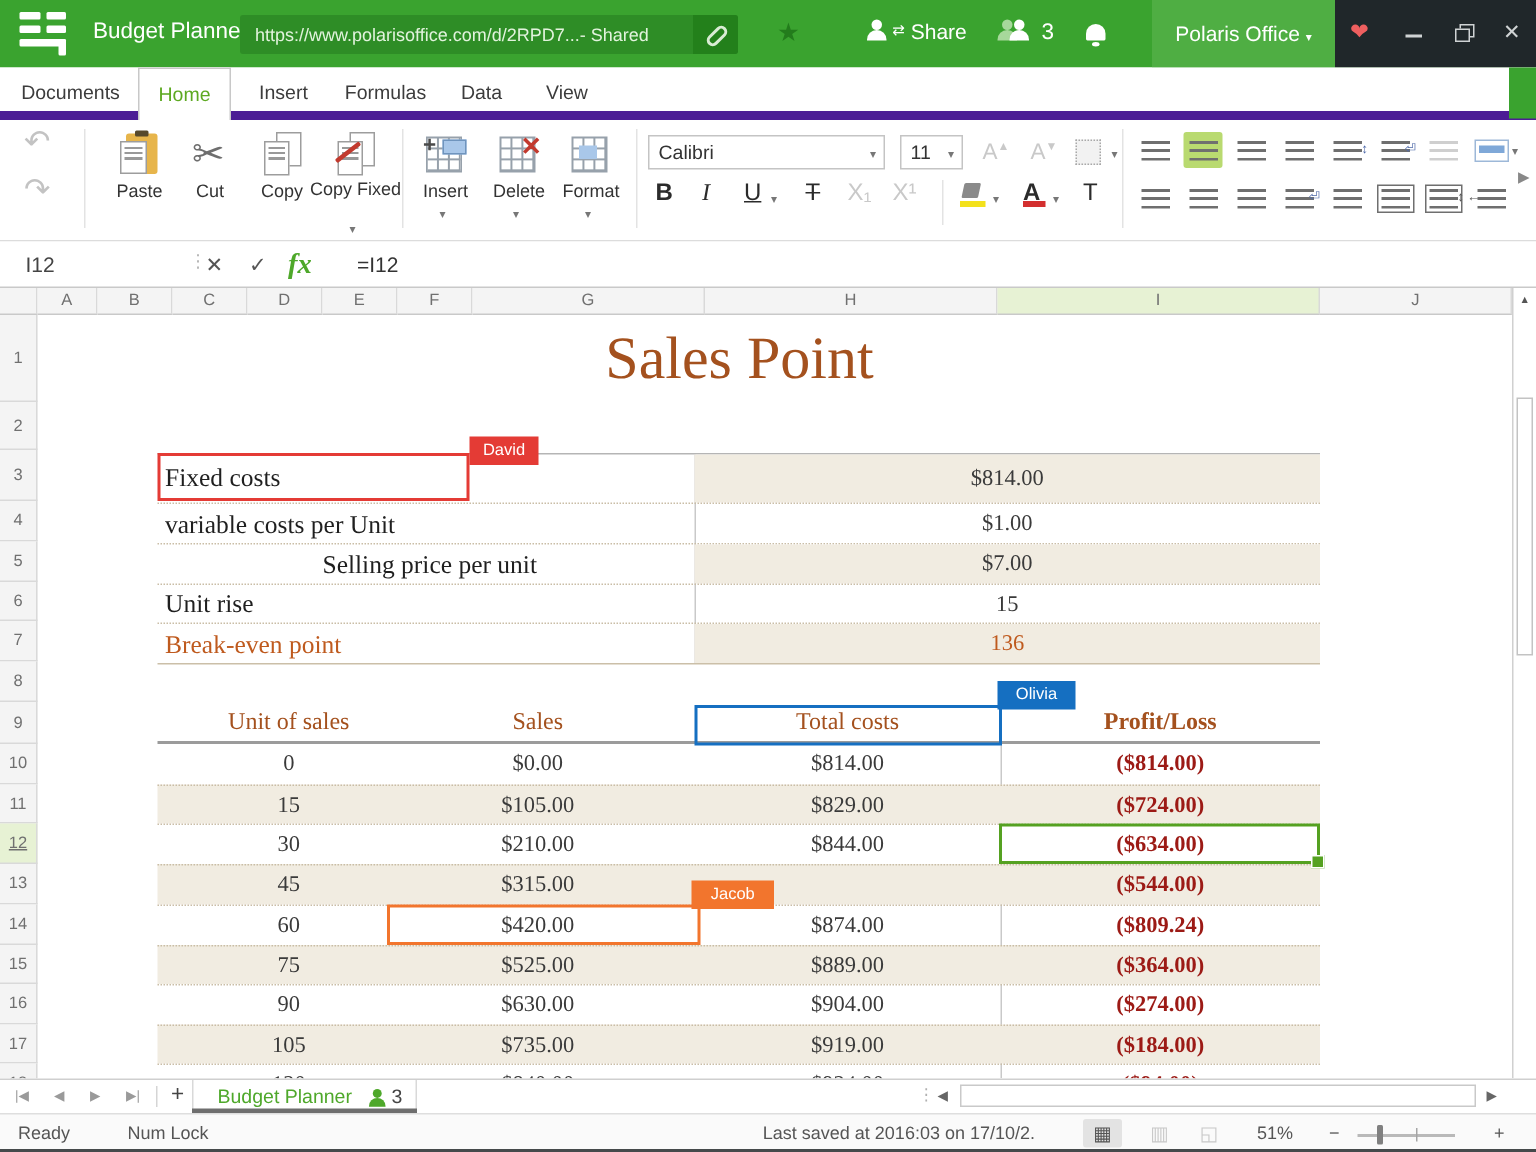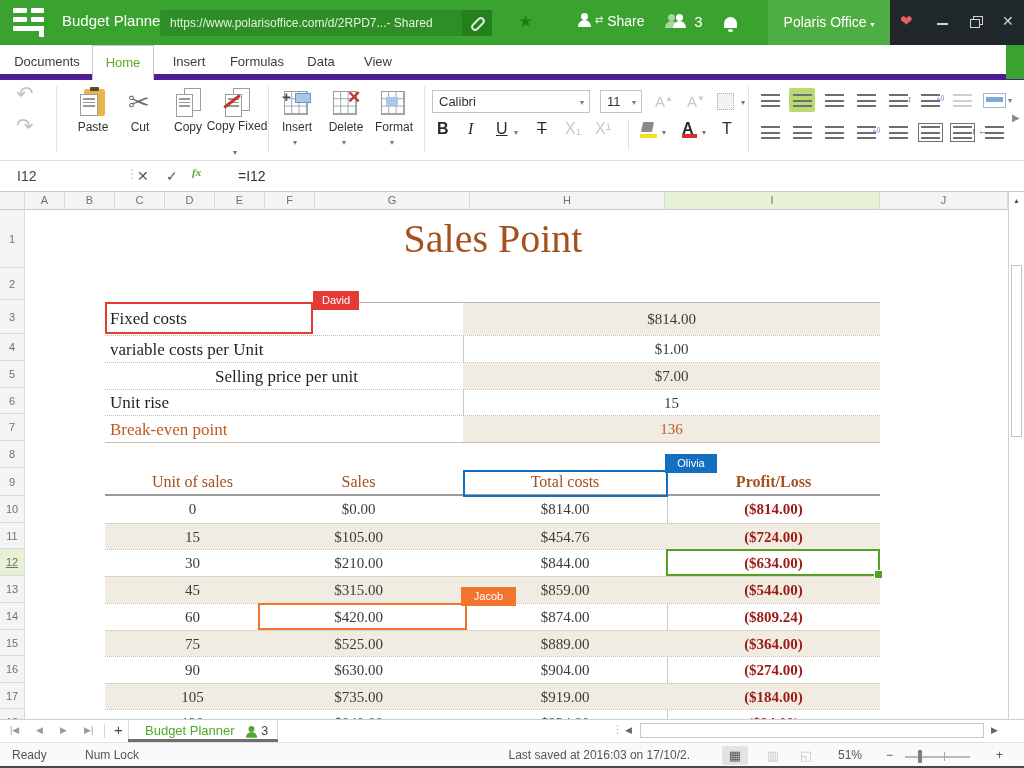--- a/index.html
+++ b/index.html
@@ -84,21 +84,21 @@
   .ovl{position:absolute;right:-1px;top:6px;font-size:9px;color:#4d68a8;}
   .merge{width:21px;height:13px;border:1px solid #9db8d8;position:relative;background:#fff;}
   .merge:after{content:'';position:absolute;left:2px;right:2px;top:3px;height:5px;background:#7fa8d8;}
   .morearrow{position:absolute;left:1012px;top:32px;color:#888;font-size:10px;}
   
   #formulabar{position:absolute;left:0;top:161px;width:1024px;height:31px;background:#fff;border-bottom:1px solid #c9c9c9;box-sizing:border-box;}
   .cellref{position:absolute;left:17px;top:7px;font-size:14px;color:#444;}
   .fdots{position:absolute;left:126px;top:6px;color:#b5b5b5;font-size:12px;}
   .fcancel{position:absolute;left:137px;top:7px;color:#555;font-size:14px;}
   .fcheck{position:absolute;left:166px;top:7px;color:#555;font-size:14px;}
-  .ffx{position:absolute;left:192px;top:5px;color:#4ea82a;font-size:11px;font-weight:bold;font-style:italic;font-family:"Liberation Serif",serif;}
+  .ffx{position:absolute;left:192px;top:5px;color:#4ea82a;font-size:19px;font-weight:bold;font-style:italic;font-family:"Liberation Serif",serif;}
   .fformula{position:absolute;left:238px;top:7px;font-size:14px;color:#333;}
   
   #grid{position:absolute;left:0;top:192px;width:1024px;height:527px;background:#fff;overflow:hidden;}
   .corner{position:absolute;left:0;top:0;width:25px;height:18px;background:#f4f4f4;border-right:1px solid #d9d9d9;border-bottom:1px solid #c9c9c9;box-sizing:border-box;}
   .colh{position:absolute;top:0;height:18px;background:#f4f4f4;border-right:1px solid #d9d9d9;border-bottom:1px solid #c9c9c9;box-sizing:border-box;font-size:11px;color:#707070;text-align:center;line-height:17px;}
   .colh.sel{background:#e7f2d4;}
   .rowh{position:absolute;left:0;width:25px;background:#f4f4f4;border-right:1px solid #d9d9d9;border-bottom:1px solid #d9d9d9;box-sizing:border-box;font-size:11px;color:#707070;text-align:center;}
   .rowh.sel{background:#e7f2d4;text-decoration:underline;}
   .sheettitle{position:absolute;left:315px;top:18px;width:356px;height:58px;line-height:58px;text-align:center;font-family:"Liberation Serif",serif;font-size:40px;color:#a4511e;}
   #infotable{position:absolute;left:105px;top:110px;width:775px;height:139px;border-top:1px solid #b5b5b5;border-bottom:1px solid #cbbfa8;box-sizing:content-box;}
@@ -426,33 +426,32 @@
         </div>
         <div class="drow" style="top: 28px; height: 27px;">
           <div class="dcell" style="left: 0px; width: 175px; line-height: 27px;">0</div>
           <div class="dcell" style="left: 175px; width: 157px; line-height: 27px;">$0.00</div>
           <div class="dcell" style="left: 358px; width: 204px; line-height: 27px;">$814.00</div>
           <div class="dcell pval" style="left: 562px; width: 213px; line-height: 27px;">($814.00)</div>
         </div>
         <div class="drow beige dot" style="top: 55px; height: 26px;">
           <div class="dcell" style="left: 0px; width: 175px; line-height: 26px;">15</div>
           <div class="dcell" style="left: 175px; width: 157px; line-height: 26px;">$105.00</div>
-          <div class="dcell" style="left: 358px; width: 204px; line-height: 26px;">$454.76</div>
+          <div class="dcell" style="left: 358px; width: 204px; line-height: 26px;">$829.00</div>
           <div class="dcell pval" style="left: 562px; width: 213px; line-height: 26px;">($724.00)</div>
         </div>
         <div class="drow dot" style="top: 81px; height: 27px;">
           <div class="dcell" style="left: 0px; width: 175px; line-height: 27px;">30</div>
           <div class="dcell" style="left: 175px; width: 157px; line-height: 27px;">$210.00</div>
           <div class="dcell" style="left: 358px; width: 204px; line-height: 27px;">$844.00</div>
           <div class="dcell pval" style="left: 562px; width: 213px; line-height: 27px;">($634.00)</div>
         </div>
         <div class="drow beige dot" style="top: 108px; height: 27px;">
           <div class="dcell" style="left: 0px; width: 175px; line-height: 27px;">45</div>
           <div class="dcell" style="left: 175px; width: 157px; line-height: 27px;">$315.00</div>
-          <div class="dcell" style="left: 358px; width: 204px; line-height: 27px;">$859.00</div>
           <div class="dcell pval" style="left: 562px; width: 213px; line-height: 27px;">($544.00)</div>
         </div>
         <div class="drow dot" style="top: 135px; height: 27px;">
           <div class="dcell" style="left: 0px; width: 175px; line-height: 27px;">60</div>
           <div class="dcell" style="left: 175px; width: 157px; line-height: 27px;">$420.00</div>
           <div class="dcell" style="left: 358px; width: 204px; line-height: 27px;">$874.00</div>
           <div class="dcell pval" style="left: 562px; width: 213px; line-height: 27px;">($809.24)</div>
         </div>
         <div class="drow beige dot" style="top: 162px; height: 26px;">
           <div class="dcell" style="left: 0px; width: 175px; line-height: 26px;">75</div>

